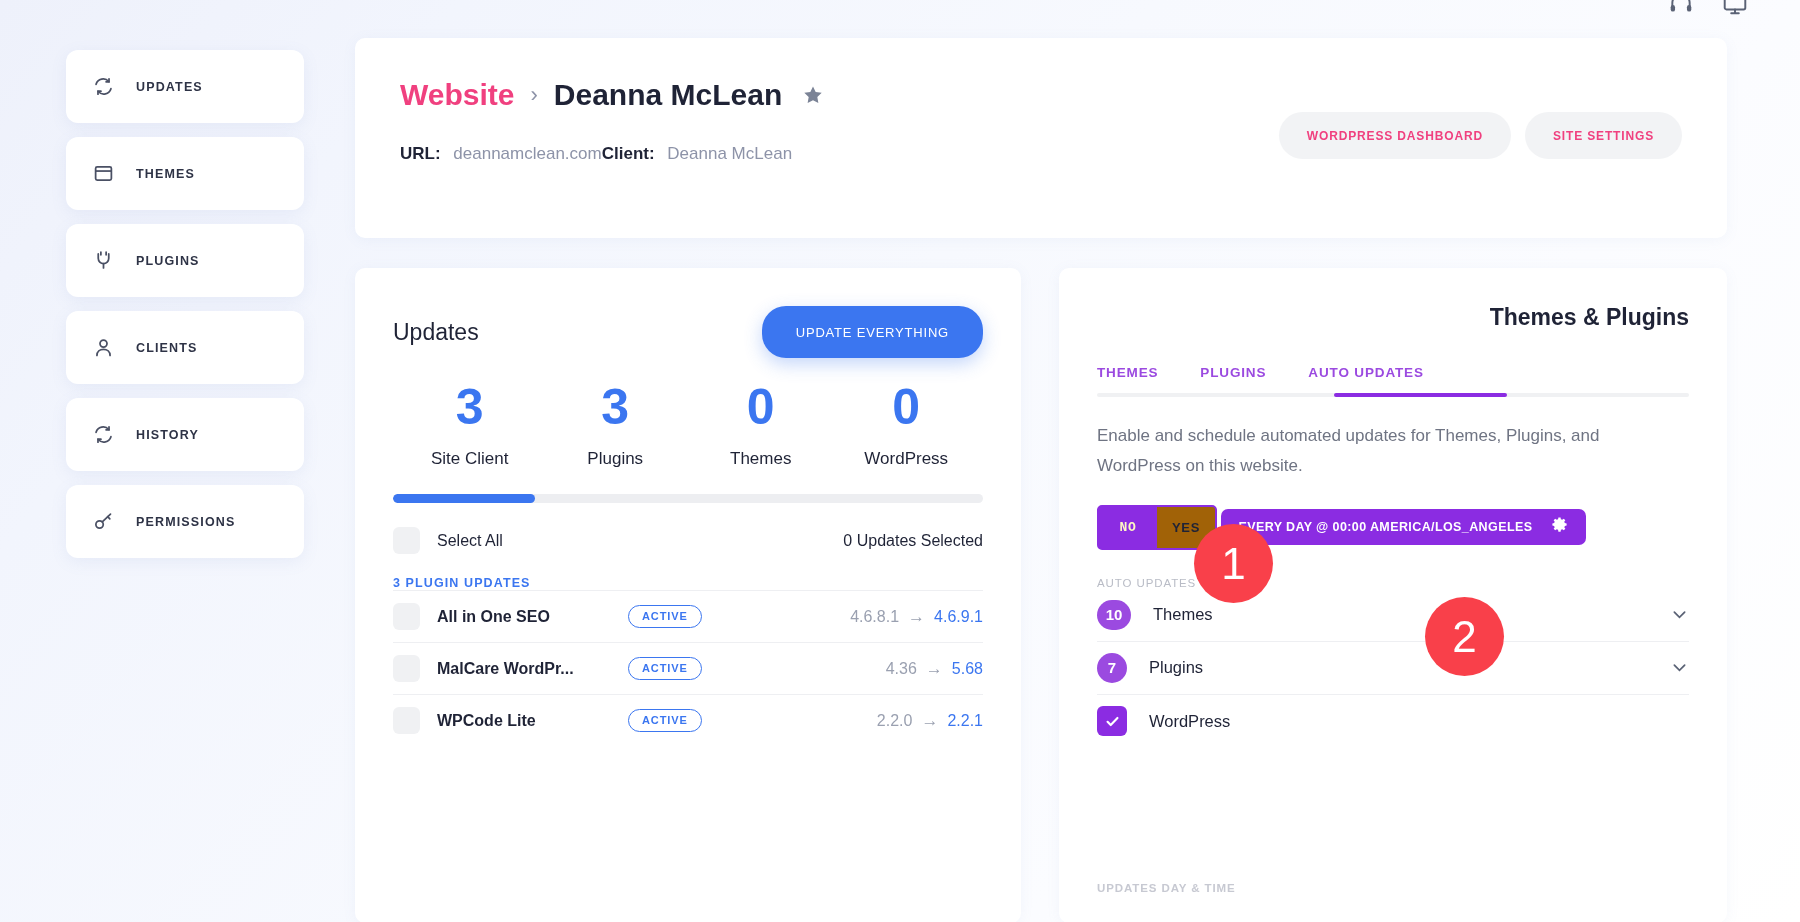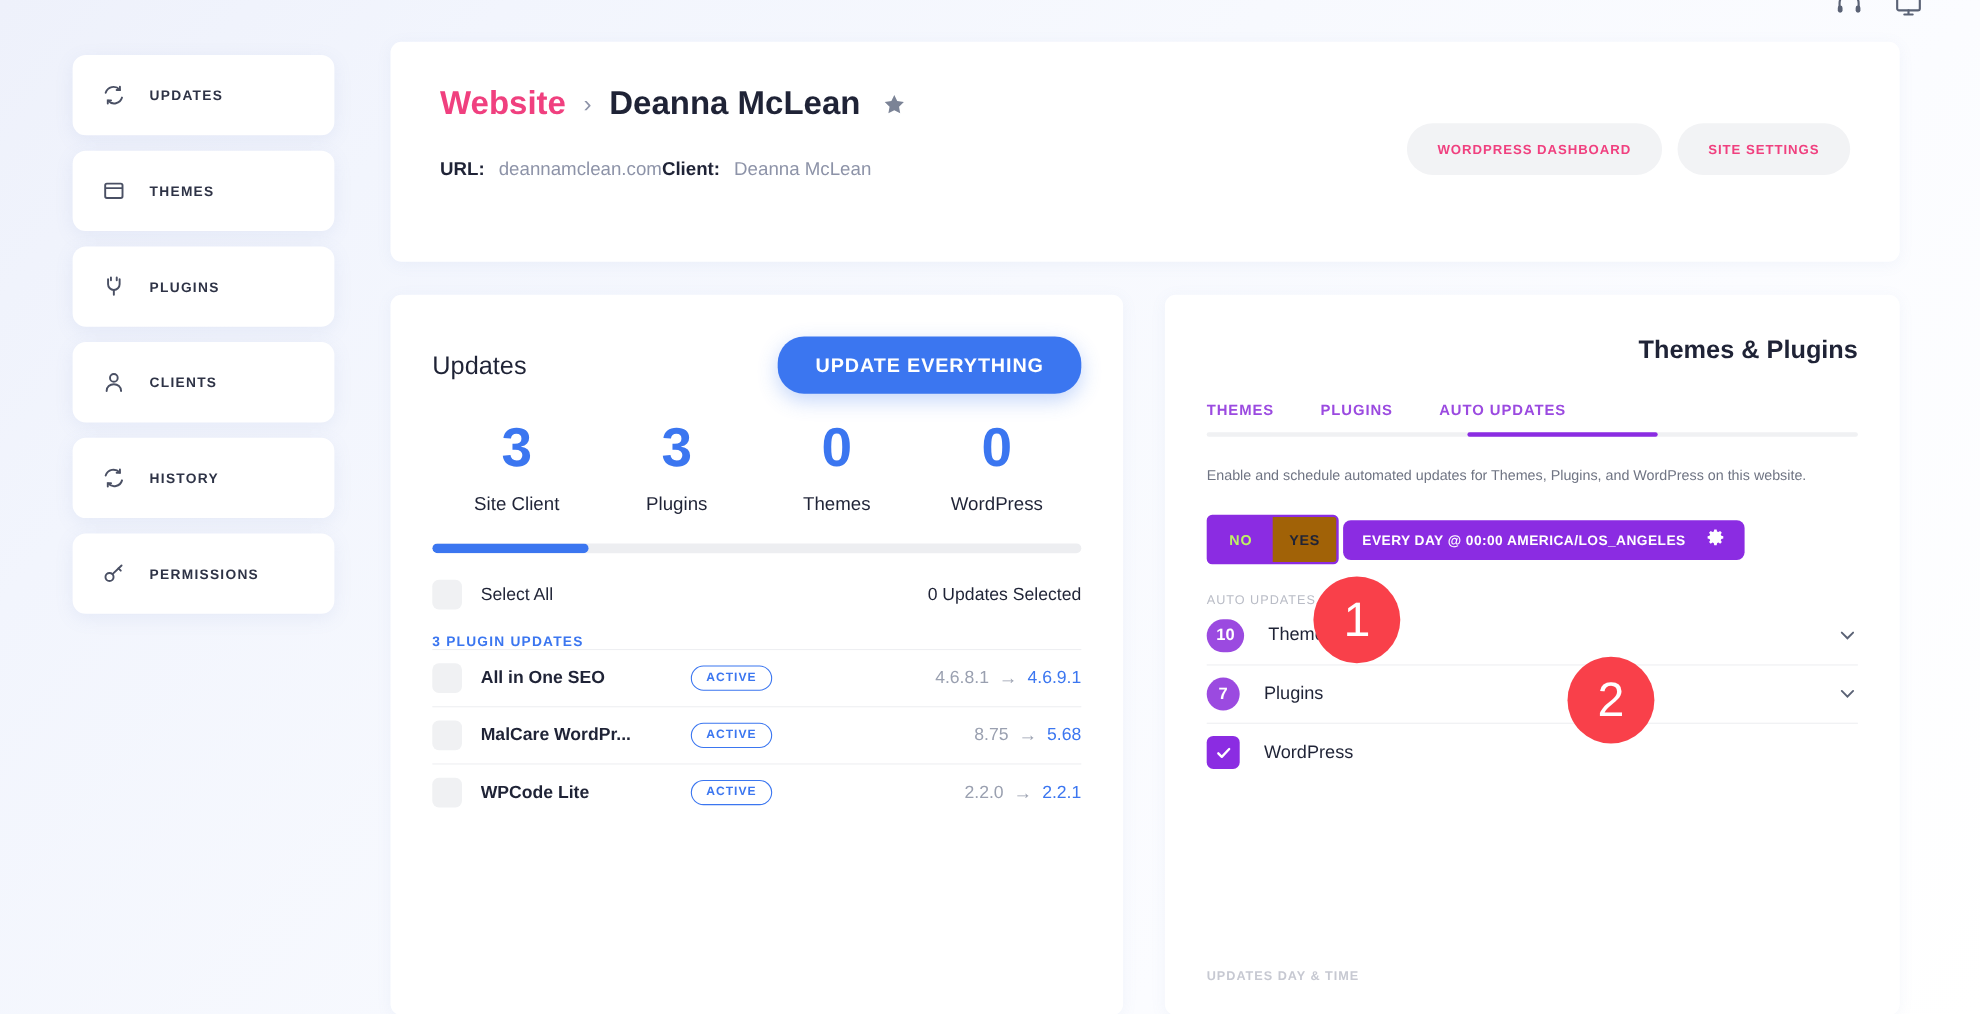--- a/index.html
+++ b/index.html
@@ -171,22 +171,22 @@
     justify-content: space-between;
   }
   .updates-title { font-size: 23px; font-weight: normal; color: #1f2336; }
   .btn-update-everything {
     background: #3b76f0;
     color: #fff;
     border: none;
     border-radius: 24px;
     height: 52px;
     padding: 0 34px;
-    font-size: 18px;
-    font-weight: bold;
+    font-size: 13px;
+    font-weight: normal;
     letter-spacing: 0.8px;
     font-family: inherit;
     cursor: pointer;
     box-shadow: 0 6px 18px rgba(59,118,240,0.30);
   }
 
   .stats {
     display: flex;
     margin-top: 24px;
     padding: 0 4px;
@@ -315,21 +315,21 @@
     left: 237px;
     top: 0;
     width: 173px;
     height: 4px;
     border-radius: 3px;
     background: #8b2ce2;
   }
 
   .tp-desc {
     margin-top: 24px;
-    font-size: 13px;
+    font-size: 17px;
     line-height: 1.76;
     color: #6f7483;
     max-width: 576px;
   }
 
   .toggle {
     margin-top: 24px;
     display: inline-flex;
     border: 2px solid #8b2ce2;
     border-radius: 5px;
@@ -340,21 +340,21 @@
   .toggle-opt {
     display: flex;
     align-items: center;
     justify-content: center;
     width: 58px;
     font-size: 13px;
     font-weight: bold;
     letter-spacing: 0.7px;
     cursor: pointer;
   }
-  .toggle-no { color: #bef264; }
+  .toggle-no { color: #fef9c3; font-family: Liberation Mono, monospace; }
   .toggle-yes { background: #a16207; color: #1f2336; }
 
   .sched-label {
     position: absolute;
     left: 38px;
     top: 614px;
     font-size: 11.5px;
     font-weight: bold;
     letter-spacing: 0.9px;
     color: #c7c9d2;
@@ -612,21 +612,21 @@
           <span class="ver-arrow">→</span>
           <span class="ver-new">4.6.9.1</span>
         </span>
       </div>
 
       <div class="plugin-row">
         <span class="cbox"></span>
         <span class="plugin-name">MalCare WordPr...</span>
         <span class="badge-active">ACTIVE</span>
         <span class="ver-wrap">
-          <span class="ver-old">8.75</span>
+          <span class="ver-old">4.36</span>
           <span class="ver-arrow">→</span>
           <span class="ver-new">5.68</span>
         </span>
       </div>
 
       <div class="plugin-row">
         <span class="cbox"></span>
         <span class="plugin-name">WPCode Lite</span>
         <span class="badge-active">ACTIVE</span>
         <span class="ver-wrap">

